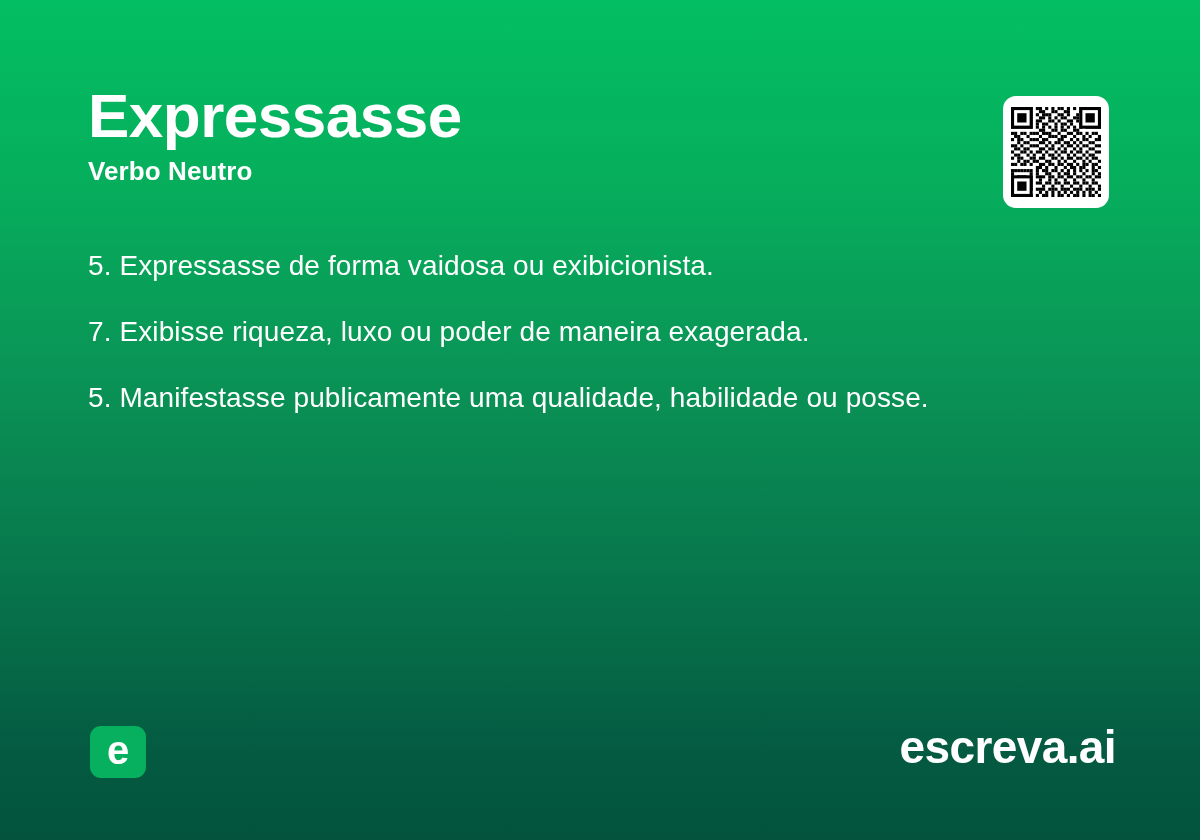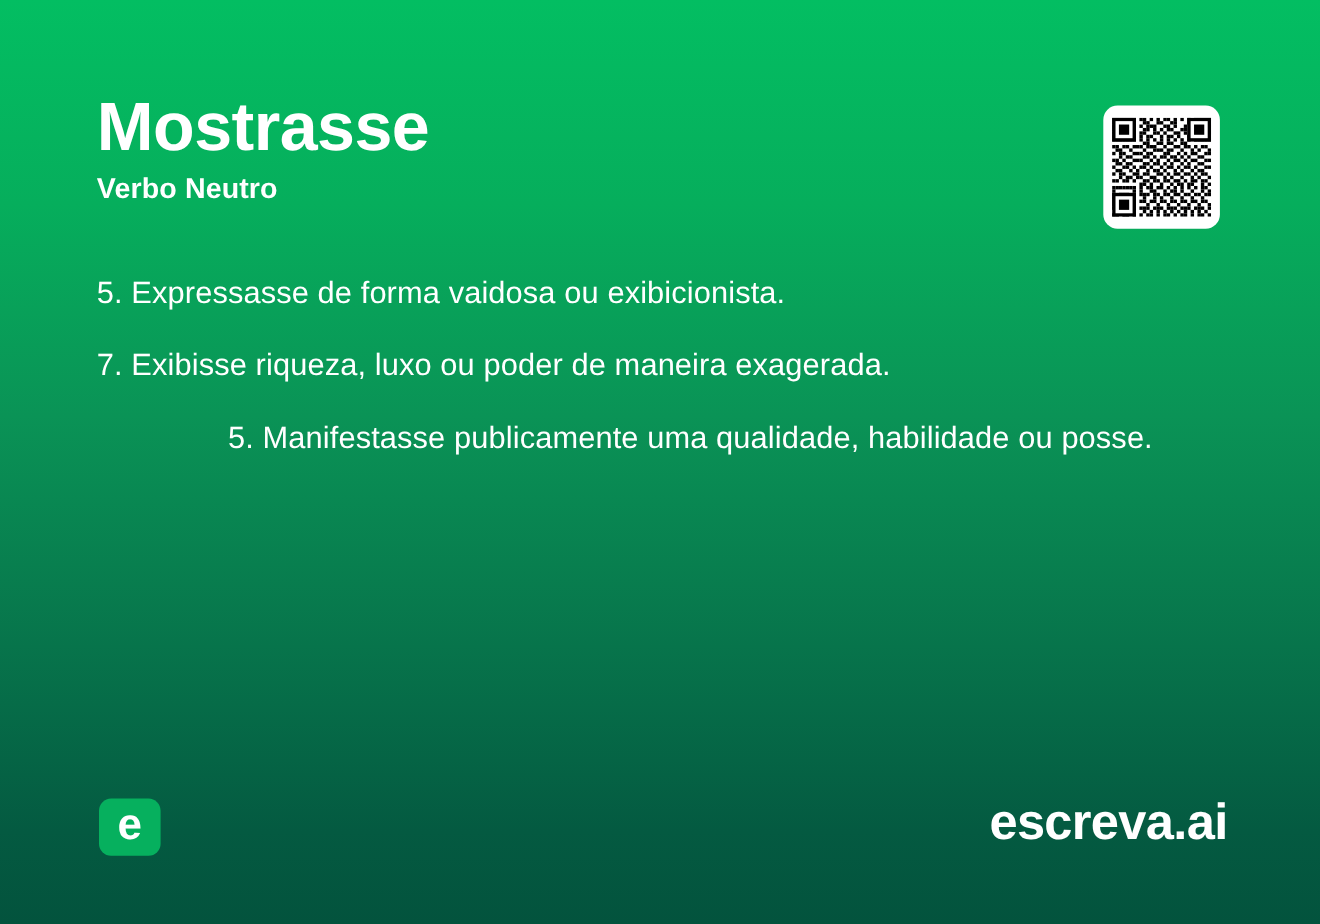--- a/index.html
+++ b/index.html
@@ -88,21 +88,20 @@
     color: #ffffff;
     font-size: 28px;
     font-weight: normal;
     line-height: 38px;
     margin: 0 0 28px 0;
     letter-spacing: 0.1px;
   }
 
   #definitions li:last-child {
     margin-bottom: 16px;
-    text-align: right;
   }
 
   
   #footer-logo {
     position: absolute;
     left: 90px;
     top: 726px;
     width: 56px;
     height: 52px;
     background: #06B05E;
@@ -131,21 +130,21 @@
     letter-spacing: -0.6px;
     line-height: 1.1;
   }
 </style>
 </head>
 <body>
 
 <div id="card">
 
   <div id="header">
-    <h1 id="word-title">Mostrasse</h1>
+    <h1 id="word-title">Expressasse</h1>
     <p id="word-class">Verbo Neutro</p>
   </div>
 
   <div id="qr-panel">
     <svg id="qr-code" viewBox="0 0 29 29">
       <rect x="0" y="0" width="29" height="29" fill="#ffffff"></rect>
       <g id="qr-modules" fill="#000000">
           <rect x="0" y="0" width="1" height="1"></rect>
           <rect x="1" y="0" width="1" height="1"></rect>
           <rect x="2" y="0" width="1" height="1"></rect>

